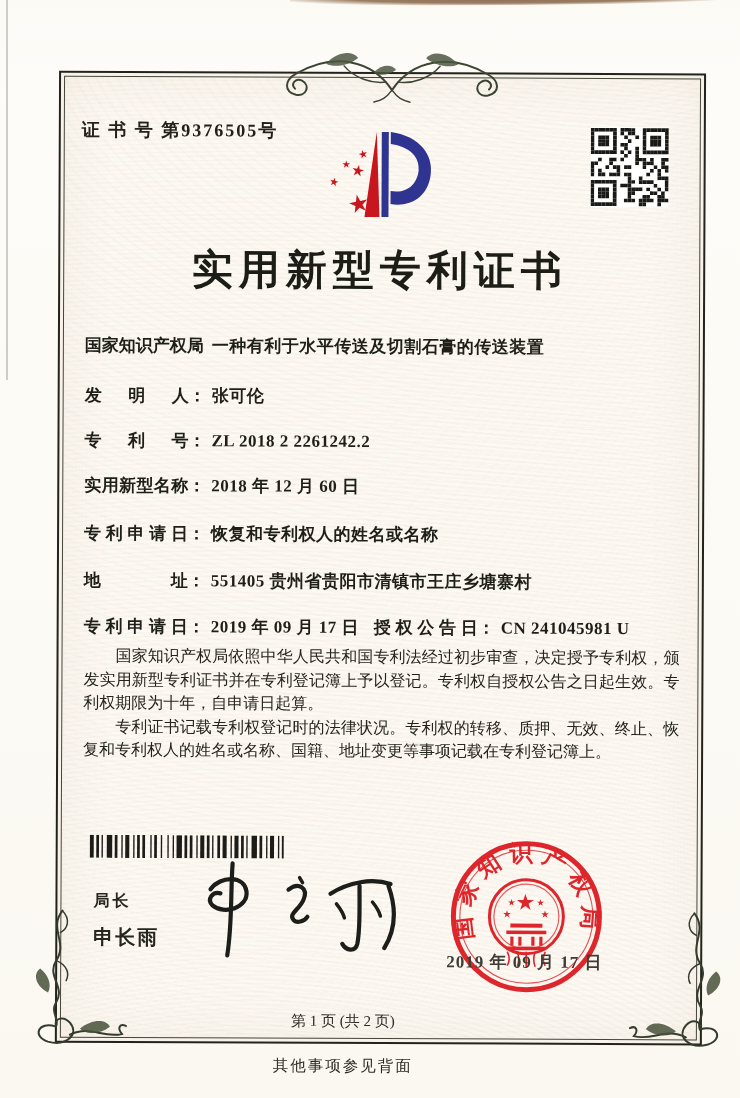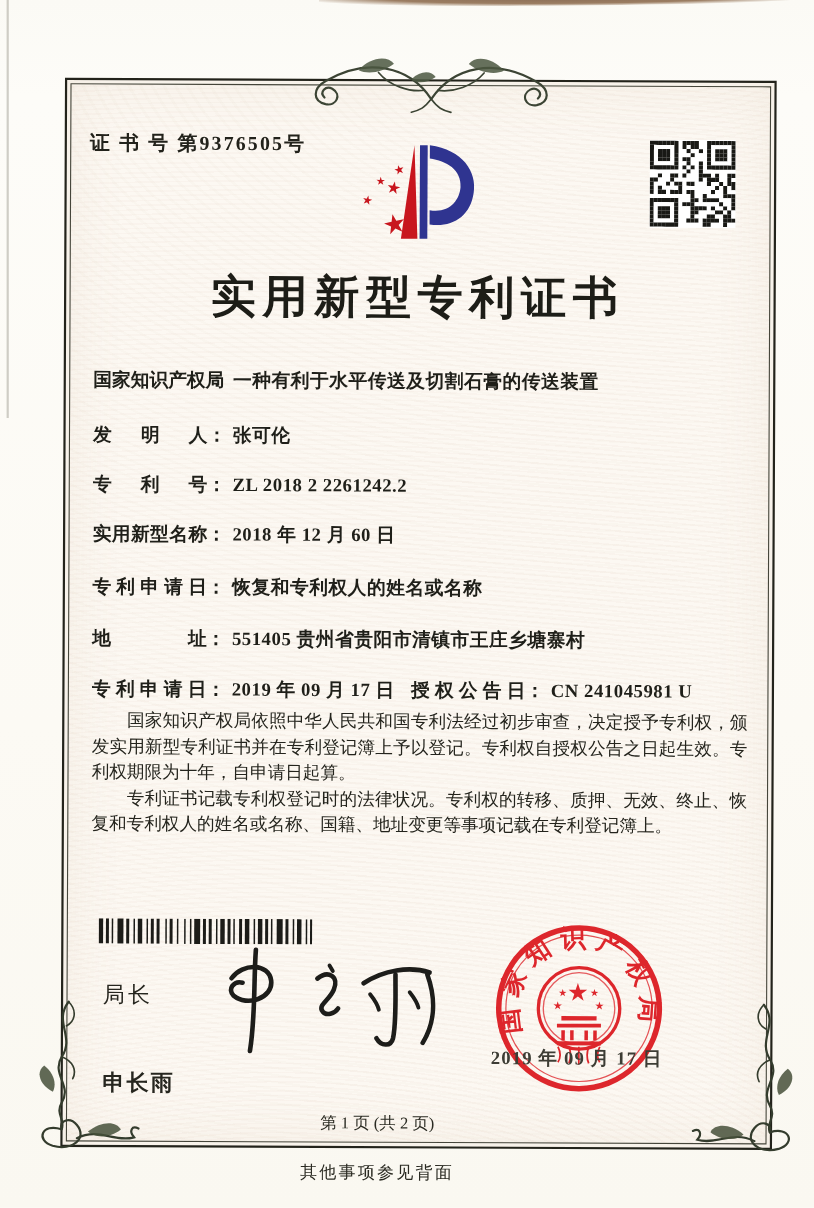--- a/index.html
+++ b/index.html
@@ -34,22 +34,22 @@
     letter-spacing:6px;color:#1d1d17;}
   .field{left:84px;width:600px;font-size:17px;font-weight:bold;color:#1f1f19;white-space:nowrap;}
   .flabel{display:inline-block;width:104px;text-align:justify;text-align-last:justify;vertical-align:top;}
   .fsep{display:inline-block;margin-right:6px;}
   .fvalue{letter-spacing:.5px;}
   .grant-no{position:absolute;left:290px;top:0;white-space:nowrap;}
   .paras{left:84px;top:645px;width:596px;font-size:16px;line-height:23.6px;color:#24241d;
     text-align:justify;font-weight:500;}
   .paras p{margin:0;text-indent:2em;}
   .barcode-box{left:91px;top:836px;width:196px;height:23px;}
-  .signer-title{left:95px;top:892px;font-size:20px;font-weight:normal;letter-spacing:3px;}
-  .signer-name{left:95px;top:925px;font-size:20px;font-weight:bold;letter-spacing:2px;margin-top:47px;}
+  .signer-title{left:95px;top:892px;font-size:16px;font-weight:bold;letter-spacing:3px;}
+  .signer-name{left:95px;top:925px;font-size:20px;font-weight:bold;letter-spacing:2px;}
   .signature{left:198px;top:856px;width:205px;height:108px;}
   .logo{left:316px;top:120px;width:140px;height:115px;}
   .qr{left:589px;top:126px;width:78px;height:80px;background:#fff;}
   .seal{left:449px;top:837px;width:158px;height:158px;opacity:.94;}
   .seal-date{left:448px;top:950px;width:180px;font-size:17px;font-weight:bold;color:#3d3d35;
     letter-spacing:1px;white-space:nowrap;z-index:5;}
   .page-info{left:45px;top:1012px;width:600px;text-align:center;font-size:15px;color:#2a2a22;}
   .footer-note{left:45px;top:1056px;width:600px;text-align:center;font-size:15.5px;font-weight:500;color:#2a2a22;letter-spacing:2px;}
   .ornament{position:absolute;color:#3c4434;}
   svg{display:block;}

